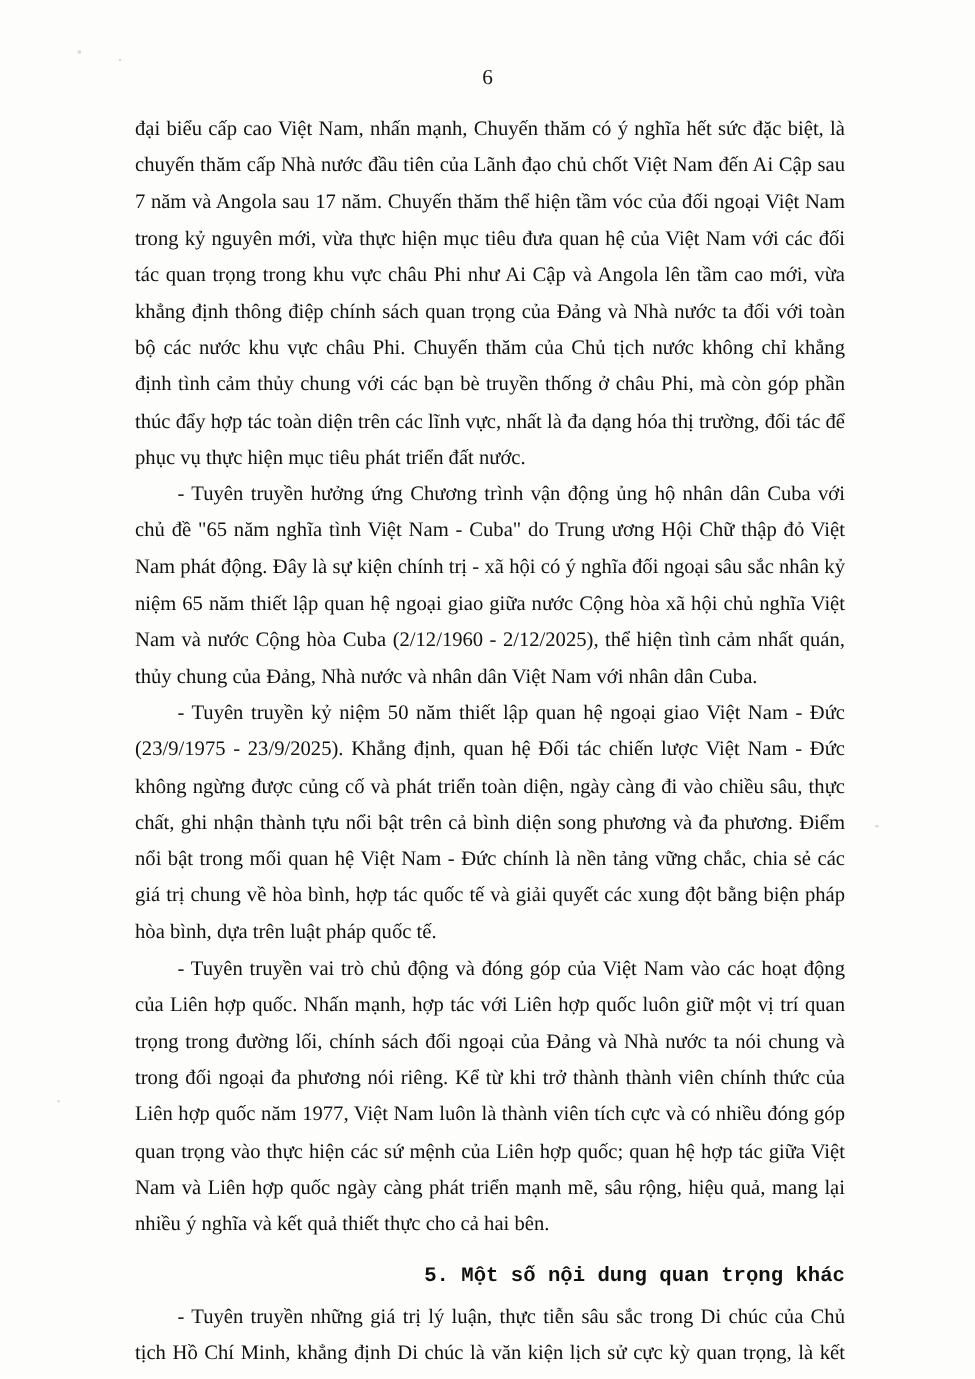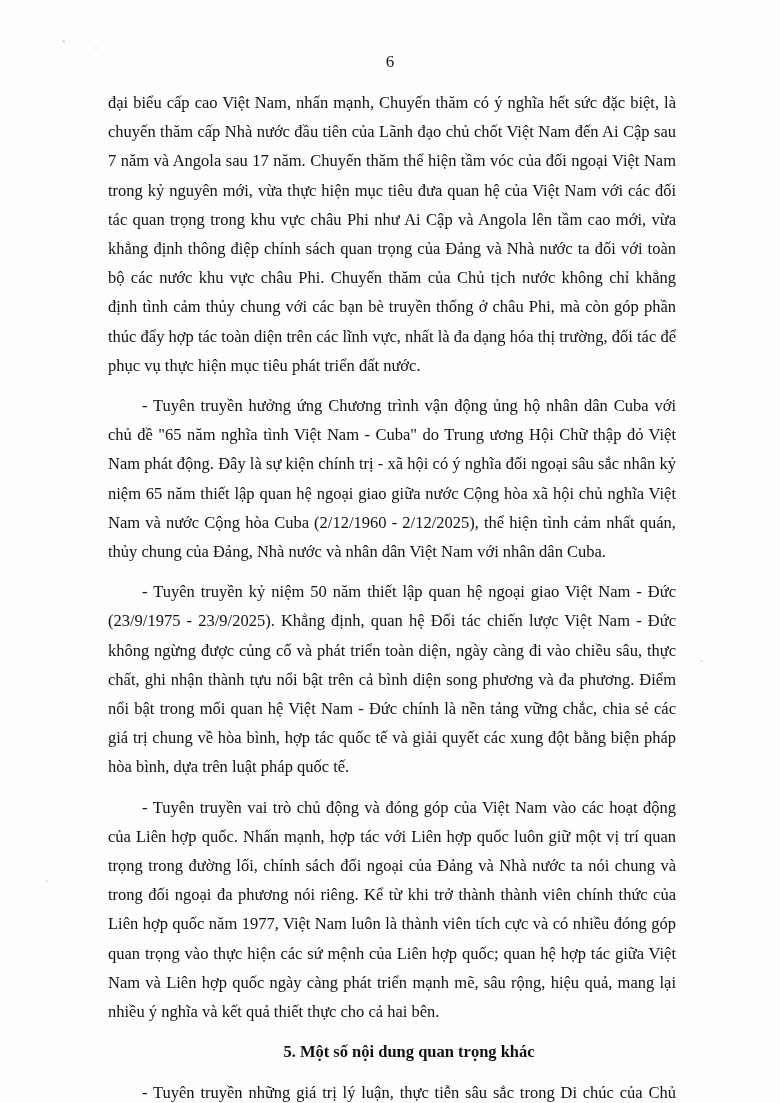--- a/index.html
+++ b/index.html
@@ -36,31 +36,31 @@
     line-height: 29.2px;
     text-align: justify;
     text-justify: inter-word;
     color: #111111;
   }
   .para {
     margin: 0 0 0 0;
     text-indent: 0;
   }
   .para + .para {
-    margin-top: 11px;
   }
   .para.indent {
     text-indent: 34px;
   }
   .heading {
     margin-top: 13px;
     margin-bottom: 2px;
     font-weight: bold;
     text-indent: 34px;
-    text-align: center;
+    text-align: right;
+    font-family: Liberation Mono, monospace;
   }
   
   .speck {
     position: absolute;
     background: #b9b9b9;
     border-radius: 50%;
     opacity: .5;
   }
 </style>
 </head>

